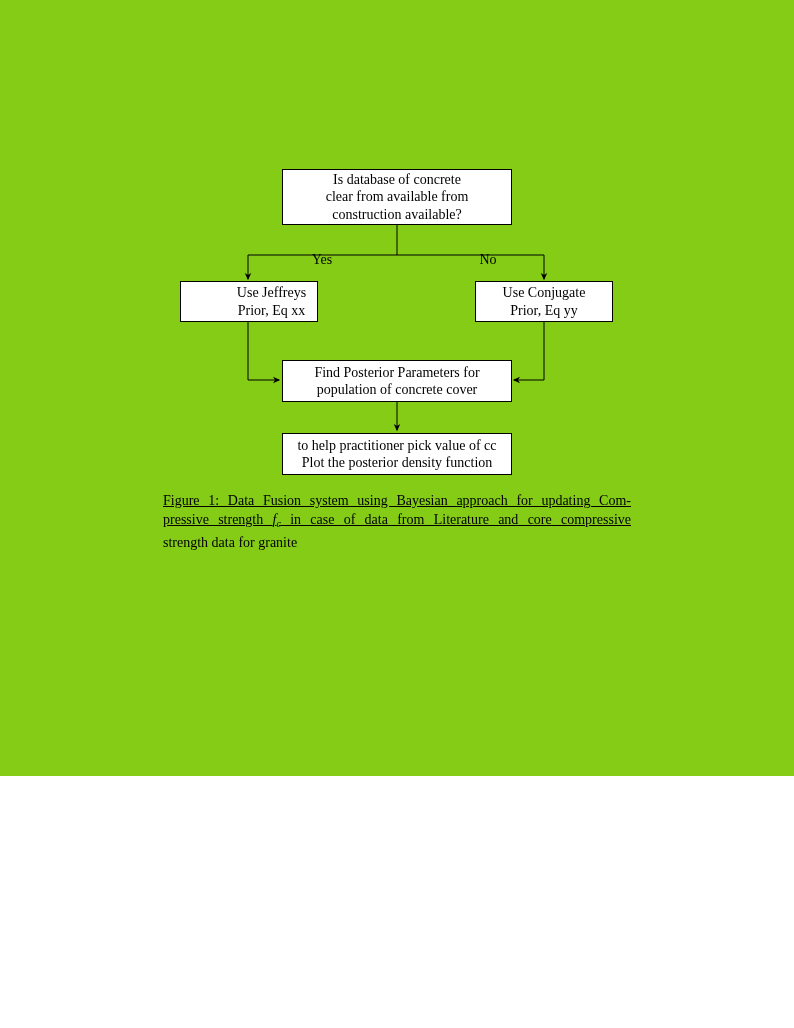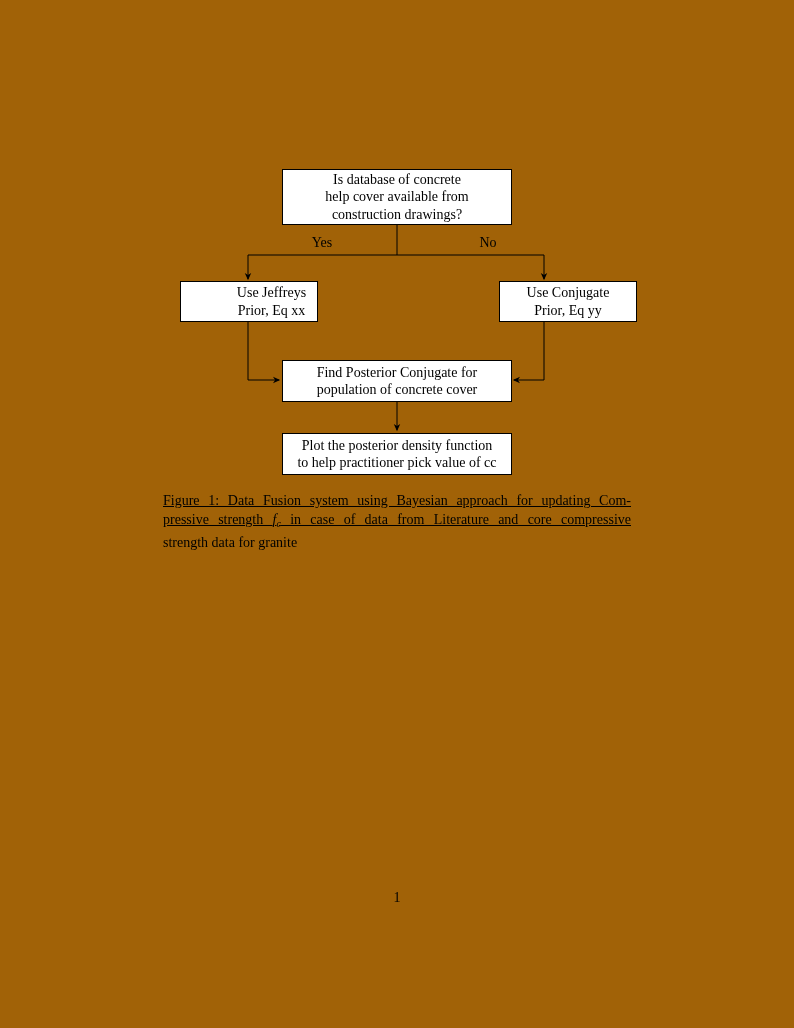--- a/index.html
+++ b/index.html
@@ -3,22 +3,22 @@
 <meta charset="utf-8">
 <style>
   html, body {
     margin: 0;
     padding: 0;
     background: #ffffff;
   }
   .page {
     position: relative;
     width: 794px;
-    height: 1028px;
-    background: #a16207;
+    height: 776px;
+    background: #84cc16;
     font-family: "Liberation Serif", "DejaVu Serif", serif;
     color: #000000;
     overflow: hidden;
   }
   .connectors {
     position: absolute;
     left: 0;
     top: 0;
     pointer-events: none;
   }
@@ -35,20 +35,21 @@
     font-size: 14px;
     line-height: 17.5px;
     padding: 1px 2px;
   }
   .edge-label {
     position: absolute;
     font-size: 14px;
     line-height: 14px;
     transform: translateX(-50%);
     white-space: nowrap;
+    margin-top: 17px;
   }
   .caption {
     position: absolute;
     left: 163px;
     top: 491px;
     width: 468px;
     font-size: 14px;
     line-height: 19px;
   }
   .cap-line { display: block; }
@@ -92,45 +93,45 @@
       <path d="M248,255 V279" marker-end="url(#arrow)"></path>
       <path d="M544,255 V279" marker-end="url(#arrow)"></path>
       <path d="M248,322 V380 H279" marker-end="url(#arrow)"></path>
       <path d="M544,322 V380 H514" marker-end="url(#arrow)"></path>
       <path d="M397,402 V430" marker-end="url(#arrow)"></path>
     </g>
   </svg>
 
   <div class="node" style="left:282px; top:169px; width:230px; height:56px;">
     <span>Is database of concrete</span>
-    <span>help cover available from</span>
-    <span>construction drawings?</span>
+    <span>clear from available from</span>
+    <span>construction available?</span>
   </div>
 
   <div class="edge-label" style="left:322px; top:236px;">Yes</div>
   <div class="edge-label" style="left:488px; top:236px;">No</div>
 
   <div class="node" style="left:180px; top:281px; width:138px; height:41px;padding-left:47px;">
     <span>Use Jeffreys</span>
     <span>Prior, Eq xx</span>
   </div>
 
-  <div class="node" style="left:499px; top:281px; width:138px; height:41px;text-align:right;">
+  <div class="node" style="left:475px; top:281px; width:138px; height:41px;text-align:right;">
     <span>Use Conjugate</span>
     <span>Prior, Eq yy</span>
   </div>
 
   <div class="node" style="left:282px; top:360px; width:230px; height:42px;">
-    <span>Find Posterior Conjugate for</span>
+    <span>Find Posterior Parameters for</span>
     <span>population of concrete cover</span>
   </div>
 
   <div class="node" style="left:282px; top:433px; width:230px; height:42px;">
+    <span>to help practitioner pick value of cc</span>
     <span>Plot the posterior density function</span>
-    <span>to help practitioner pick value of cc</span>
   </div>
 
   <div class="caption">
     <span class="cap-line j">Figure 1: Data Fusion system using Bayesian approach for updating Com-</span>
     <span class="cap-line j"><span>pressive strength </span><span class="math-var"><span>f</span><span class="math-sub">c</span></span><span> in case of data from Literature and core compressive</span></span>
     <span class="cap-line">strength data for granite</span>
   </div>
 
   <div class="page-number">1</div>
 

